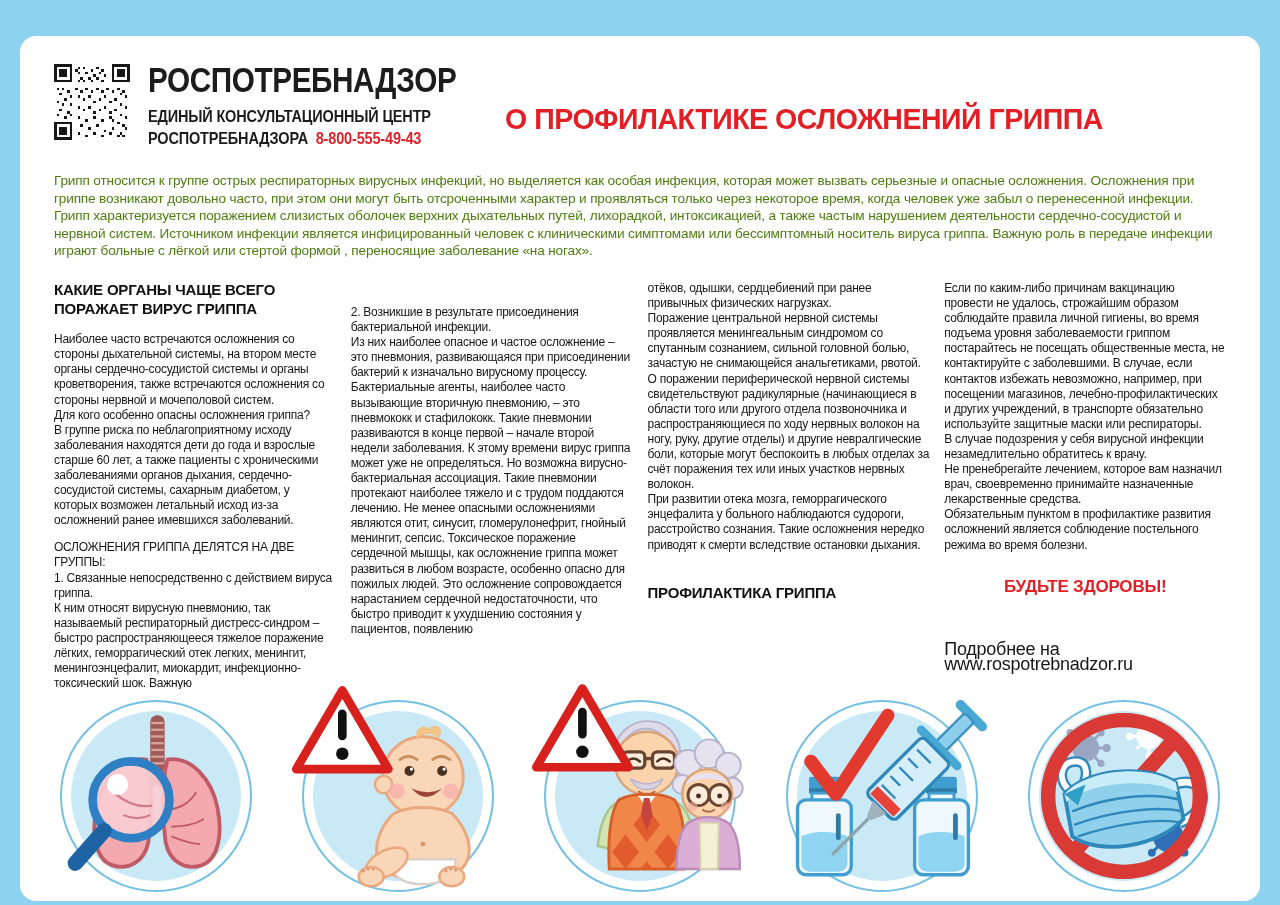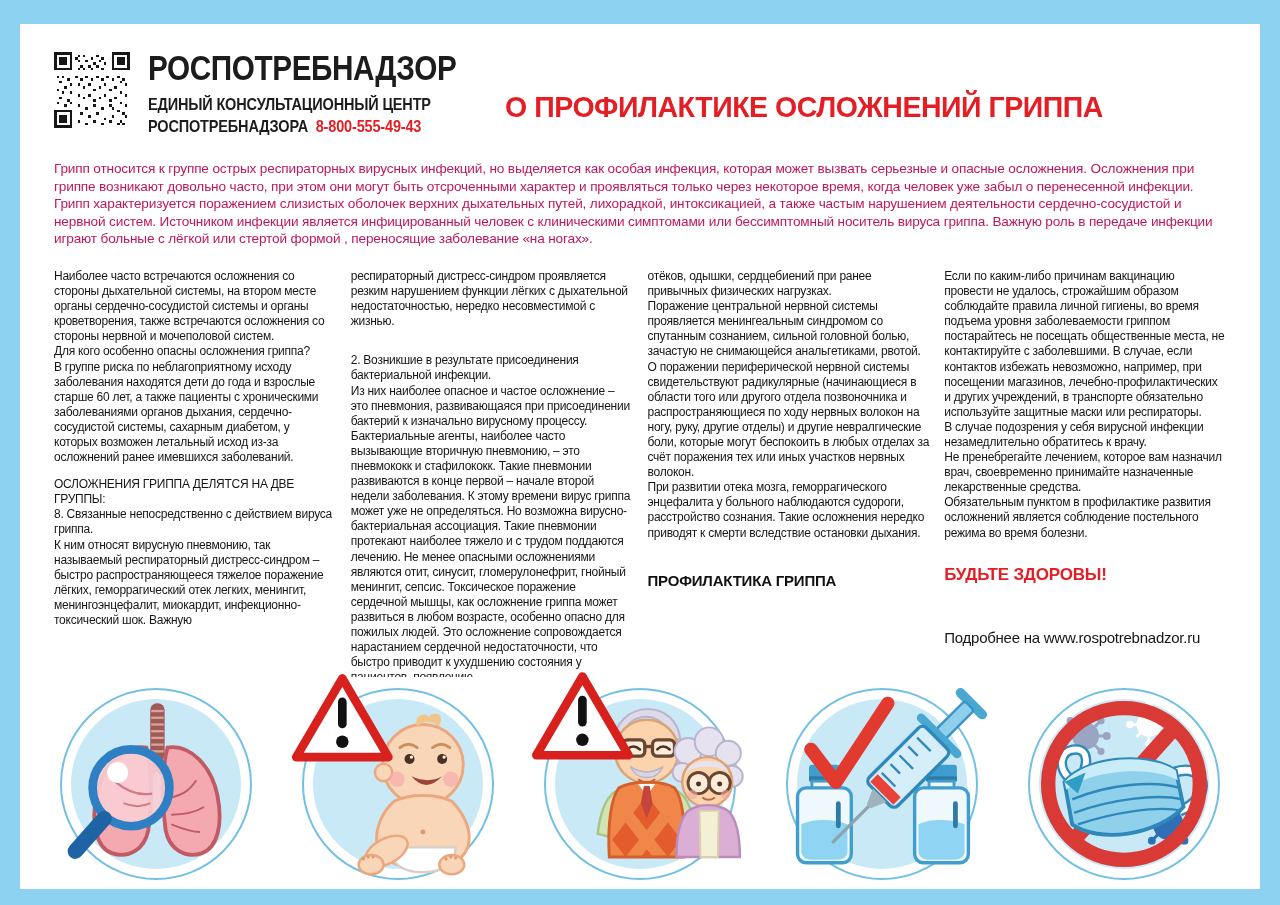--- a/index.html
+++ b/index.html
@@ -3,22 +3,22 @@
 <meta charset="utf-8">
 <style>
   html,body{margin:0;padding:0;}
   body{
     width:1280px;height:905px;overflow:hidden;position:relative;
     background:#8ed2f2;
     font-family:"Liberation Sans","DejaVu Sans",sans-serif;
     -webkit-font-smoothing:antialiased;
   }
   .sheet{
-    position:absolute;left:20px;top:24px;width:1240px;height:865px;
-    background:#ffffff;border-radius:1px;box-sizing:border-box;
+    position:absolute;left:20px;top:36px;width:1240px;height:865px;
+    background:#ffffff;border-radius:16px;box-sizing:border-box;
     padding:26px 34px 0 34px;
   }
   
   .hdr{position:relative;height:96px;}
   .qr{position:absolute;left:0;top:2px;width:76px;height:76px;}
   .org{position:absolute;left:94px;top:0;}
   .org-name{
     font-size:35px;font-weight:bold;color:#1c1c1c;line-height:1.05;
     transform:scaleX(.85);transform-origin:left top;letter-spacing:-.5px;white-space:nowrap;
   }
@@ -27,39 +27,39 @@
     transform:scaleX(.88);transform-origin:left top;letter-spacing:-.2px;white-space:nowrap;font-weight:bold;
   }
   .phone{color:#e31e24;}
   .main-title{
     position:absolute;left:410px;top:40px;width:680px;text-align:center;
     font-size:30px;font-weight:bold;color:#e31e24;letter-spacing:-.5px;
     transform:scaleX(.95);transform-origin:center;white-space:nowrap;
   }
   
   .intro{
-    margin:14px 0 0 0;font-size:13.6px;line-height:17.6px;color:#be185d;
+    margin:14px 0 0 0;font-size:13.6px;line-height:17.6px;color:#4d7c0f;
     letter-spacing:-.15px;white-space:pre-line;
   }
   
   .cols{display:flex;gap:15px;margin-top:21px;height:408px;overflow:hidden;}
   .col{flex:1;min-width:0;font-size:12px;line-height:15.1px;color:#161616;letter-spacing:-.25px;}
   .colhead{
     font-size:15px;line-height:18.6px;font-weight:bold;color:#111;
     margin:0 0 14px 0;letter-spacing:-.2px;
   }
   .colhead.mid{margin:31px 0 13px 0;}
   .b{font-weight:normal;}
   .body{white-space:pre-line;margin:0;}
   .gap{height:12px;}
   .slogan{
-    margin-top:26px;font-size:17px;font-weight:bold;
+    margin-top:26px;text-align:center;font-size:17px;font-weight:bold;
     color:#e31e24;letter-spacing:-.2px;
   }
-  .more{margin-top:48px;font-size:15px;color:#161616;}
+  .more{margin-top:48px;font-size:18px;color:#161616;}
   
   .icons{position:absolute;left:40px;right:40px;top:664px;display:flex;justify-content:space-between;}
   .badge{position:relative;width:192px;height:192px;}
   .ring{position:absolute;inset:0;border-radius:50%;background:#fff;border:2px solid #74c0e4;box-sizing:border-box;}
   .disc{position:absolute;inset:11px;border-radius:50%;background:#c9e9f7;}
   .badge svg.art{position:absolute;left:0;top:0;width:192px;height:192px;overflow:visible;}
 </style>
 </head>
 <body>
 
@@ -95,31 +95,31 @@
       </div>
     </div>
     <div class="main-title">О ПРОФИЛАКТИКЕ ОСЛОЖНЕНИЙ ГРИППА</div>
   </div>
 
   <p class="intro">Грипп относится к группе острых респираторных вирусных инфекций, но выделяется как особая инфекция, которая может вызвать серьезные и опасные осложнения. Осложнения при гриппе возникают довольно часто, при этом они могут  быть  отсроченными характер и проявляться только через некоторое время, когда человек уже забыл о перенесенной инфекции. Грипп характеризуется поражением слизистых оболочек верхних дыхательных путей, лихорадкой, интоксикацией, а также  частым нарушением деятельности сердечно-сосудистой и нервной систем. Источником инфекции является инфицированный человек с клиническими симптомами  или бессимптомный носитель вируса  гриппа. Важную роль в передаче инфекции играют больные с лёгкой или  стертой формой , переносящие заболевание «на ногах».</p>
 
   <div class="cols">
 
     <section class="col">
+      <h2 class="colhead">КАКИЕ ОРГАНЫ ЧАЩЕ ВСЕГО ПОРАЖАЕТ ВИРУС ГРИППА</h2>
       <div class="body">Наиболее часто встречаются осложнения со стороны дыхательной системы, на втором месте органы сердечно-сосудистой системы и органы кроветворения, также встречаются осложнения со стороны нервной и мочеполовой систем.
 Для кого особенно опасны осложнения гриппа?
 В группе риска по неблагоприятному исходу заболевания находятся дети до года и взрослые старше 60 лет, а также пациенты с хроническими заболеваниями органов дыхания, сердечно-сосудистой системы, сахарным диабетом, у которых возможен летальный исход из-за осложнений ранее имевшихся заболеваний.</div>
       <div class="gap"></div>
       <div class="b">ОСЛОЖНЕНИЯ ГРИППА ДЕЛЯТСЯ НА ДВЕ ГРУППЫ:</div>
-      <div class="b">8. Связанные непосредственно с действием вируса гриппа.</div>
+      <div class="b">1. Связанные непосредственно с действием вируса гриппа.</div>
       <div class="body">К ним относят вирусную пневмонию,  так называемый респираторный дистресс-синдром – быстро распространяющееся тяжелое поражение лёгких,  геморрагический отек легких, менингит, менингоэнцефалит, миокардит, инфекционно-токсический шок. Важную</div>
     </section>
 
     <section class="col">
-      <div class="body">респираторный дистресс-синдром проявляется резким нарушением функции лёгких с дыхательной недостаточностью, нередко несовместимой с жизнью.</div>
       <div class="gap"></div>
         <div class="gap"></div>
       <div class="b">2. Возникшие в результате присоединения бактериальной инфекции.</div>
       <div class="body">Из них наиболее опасное и частое осложнение – это пневмония, развивающаяся при присоединении бактерий к изначально вирусному процессу. Бактериальные агенты, наиболее часто вызывающие вторичную пневмонию, – это пневмококк и стафилококк. Такие пневмонии развиваются в конце первой – начале второй недели заболевания. К этому времени вирус гриппа может уже не определяться. Но возможна вирусно-бактериальная ассоциация. Такие пневмонии протекают наиболее тяжело и с трудом поддаются лечению. Не менее опасными осложнениями являются отит, синусит, гломерулонефрит, гнойный менингит, сепсис. Токсическое поражение сердечной мышцы, как осложнение гриппа может развиться в любом возрасте, особенно опасно для пожилых людей. Это осложнение сопровождается нарастанием сердечной недостаточности, что быстро приводит к ухудшению состояния у пациентов, появлению</div>
     </section>
 
     <section class="col">
       <div class="body">отёков, одышки, сердцебиений при ранее привычных физических нагрузках.
 Поражение центральной нервной системы проявляется менингеальным синдромом со спутанным сознанием, сильной головной болью, зачастую не снимающейся анальгетиками, рвотой.
 О поражении периферической нервной системы свидетельствуют радикулярные (начинающиеся в области того или другого отдела позвоночника и распространяющиеся по ходу нервных волокон на ногу, руку, другие отделы) и другие невралгические боли, которые могут беспокоить в любых отделах за счёт поражения тех или иных участков нервных волокон.

